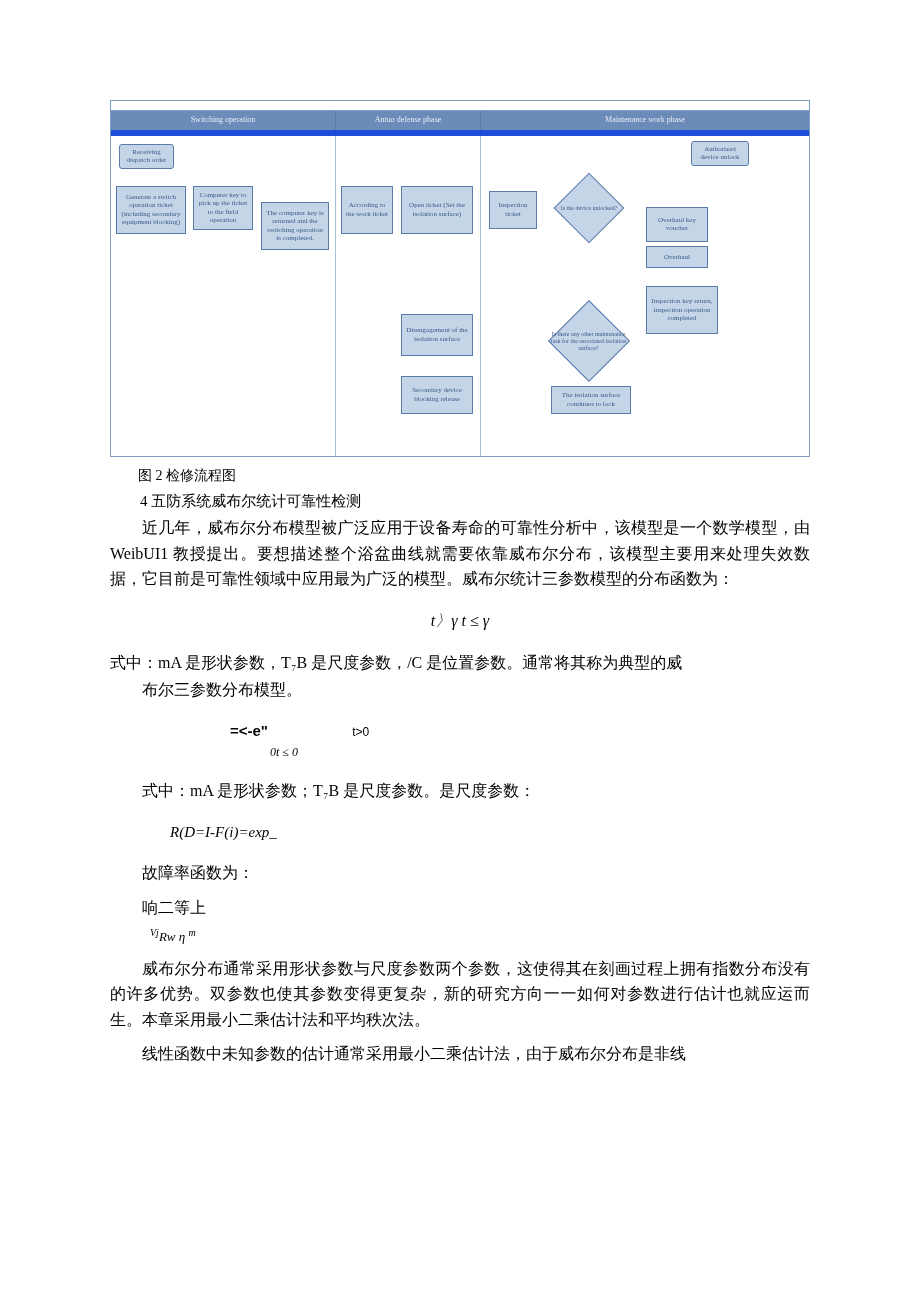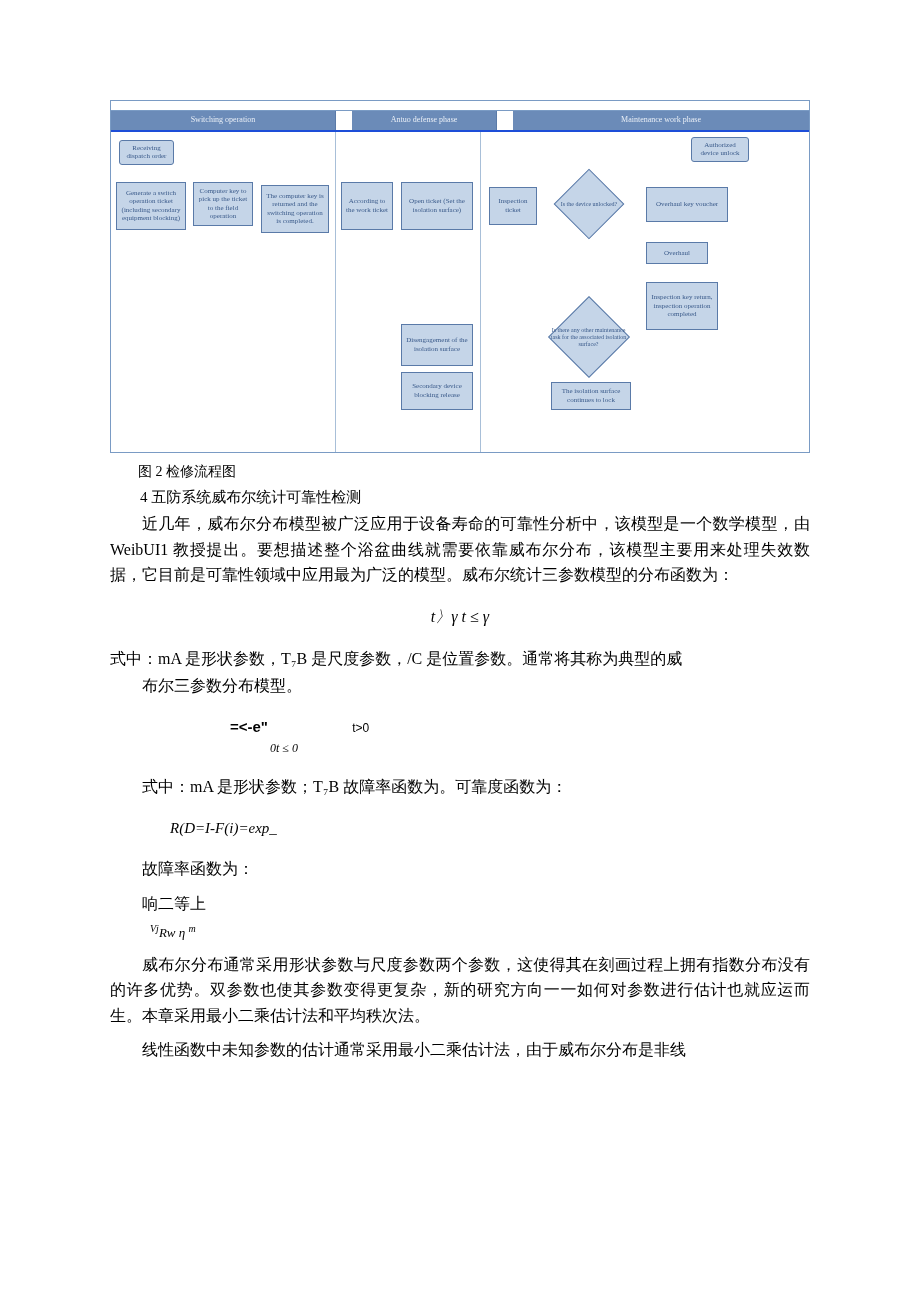--- a/index.html
+++ b/index.html
@@ -15,22 +15,21 @@
   .diagram-wrap {
     border: 1px solid #7a9bc4;
     margin-bottom: 8px;
   }
   .header-rows .hr {
     border-bottom: 1px solid #7a9bc4;
     height: 10px;
   }
   .phase-row {
     display: flex;
-    border-bottom: 2px solid #1d4ed8;
-    gap: 16px;
+    border-bottom: 6px solid #1d4ed8;
   }
   .phase {
     background: #6b8bb8;
     color: #e8eef6;
     font-size: 8px;
     text-align: center;
     padding: 3px 0;
     border-right: 1px solid #5a7aa8;
   }
   .phase:last-child { border-right: none; }
@@ -175,38 +174,38 @@
     <div class="phase phase1">Switching operation</div>
     <div class="phase phase2">Antuo defense phase</div>
     <div class="phase phase3">Maintenance work phase</div>
   </div>
   <div class="lanes">
 
     <div class="lane lane1">
       <div class="rbox" style="top:8px;left:8px;width:55px;">Receiving dispatch order</div>
       <div class="box" style="top:50px;left:5px;width:70px;height:48px;">Generate a switch operation ticket (including secondary equipment blocking)</div>
       <div class="box" style="top:50px;left:82px;width:60px;height:44px;">Computer key to pick up the ticket to the field operation</div>
-      <div class="box" style="top:53px;left:150px;width:68px;height:48px;">The computer key is returned and the switching operation is completed.</div>
+      <div class="box" style="top:66px;left:150px;width:68px;height:48px;">The computer key is returned and the switching operation is completed.</div>
     </div>
 
     <div class="lane lane2">
       <div class="box" style="top:50px;left:5px;width:52px;height:48px;">According to the work ticket</div>
       <div class="box" style="top:50px;left:65px;width:72px;height:48px;">Open ticket (Set the isolation surface)</div>
-      <div class="box" style="top:192px;left:65px;width:72px;height:42px;">Disengagement of the isolation surface</div>
+      <div class="box" style="top:178px;left:65px;width:72px;height:42px;">Disengagement of the isolation surface</div>
       <div class="box" style="top:240px;left:65px;width:72px;height:38px;">Secondary device blocking release</div>
     </div>
 
     <div class="lane lane3">
       <div class="rbox" style="top:5px;left:210px;width:58px;">Authorized device unlock</div>
       <div class="box" style="top:55px;left:8px;width:48px;height:38px;">Inspection ticket</div>
       <div class="diamond" style="top:50px;left:72px;">
         <div class="diamond-shape"></div>
         <div class="diamond-text">Is the device unlocked?</div>
       </div>
-      <div class="box" style="top:55px;left:165px;width:82px;height:35px;">Overhaul key voucher</div>
+      <div class="box" style="top:71px;left:165px;width:62px;height:35px;">Overhaul key voucher</div>
       <div class="box" style="top:110px;left:165px;width:62px;height:22px;">Overhaul</div>
       <div class="box" style="top:150px;left:165px;width:72px;height:48px;">Inspection key return, inspection operation completed</div>
       <div class="diamond" style="top:178px;left:60px;width:95px;height:55px;">
         <div class="diamond-shape" style="width:58px;height:58px;"></div>
         <div class="diamond-text" style="width:82px;">Is there any other maintenance task for the associated isolation surface?</div>
       </div>
       <div class="box" style="top:250px;left:70px;width:80px;height:28px;">The isolation surface continues to lock</div>
     </div>
   </div>
 </div>
@@ -221,21 +220,21 @@
   <span>式中：mA 是形状参数，T₇B 是尺度参数，/C 是位置参数。通常将其称为典型的威</span>
   <span class="line2">布尔三参数分布模型。</span>
 </div>
 
 <div class="formula-block">
   <span>=&lt;-e"</span>
   <span class="t0">t&gt;0</span>
   <div class="row2">0t ≤ 0</div>
 </div>
 
-<p class="para">式中：mA 是形状参数；T₇B 故障率函数为。可靠度函数为：</p>
+<p class="para">式中：mA 是形状参数；T₇B 是尺度参数。是尺度参数：</p>
 
 <div class="rdi">R(D=I-F(i)=exp_</div>
 
 <p class="para">故障率函数为：</p>
 
 <p class="para" style="margin-top:10px;">响二等上</p>
 <div class="vjr">
   <span class="sup">Vj</span><span>Rw</span> <span>η</span> <span class="sup">m</span>
 </div>
 

